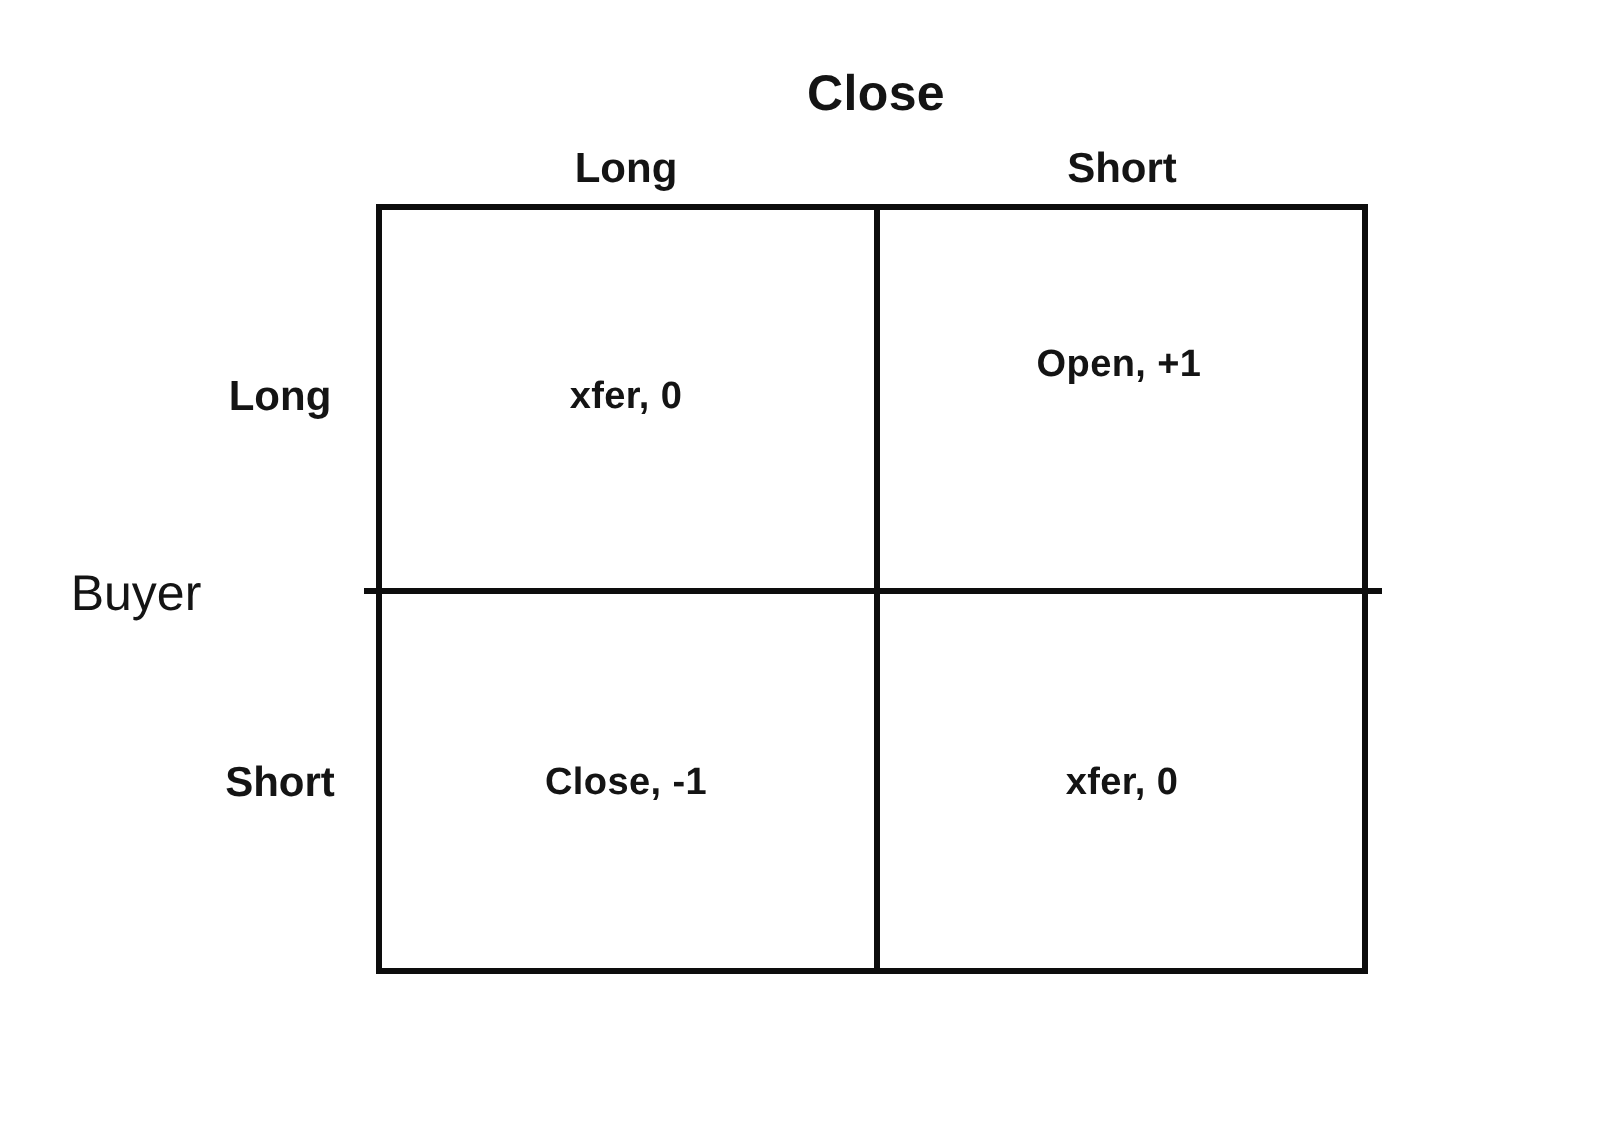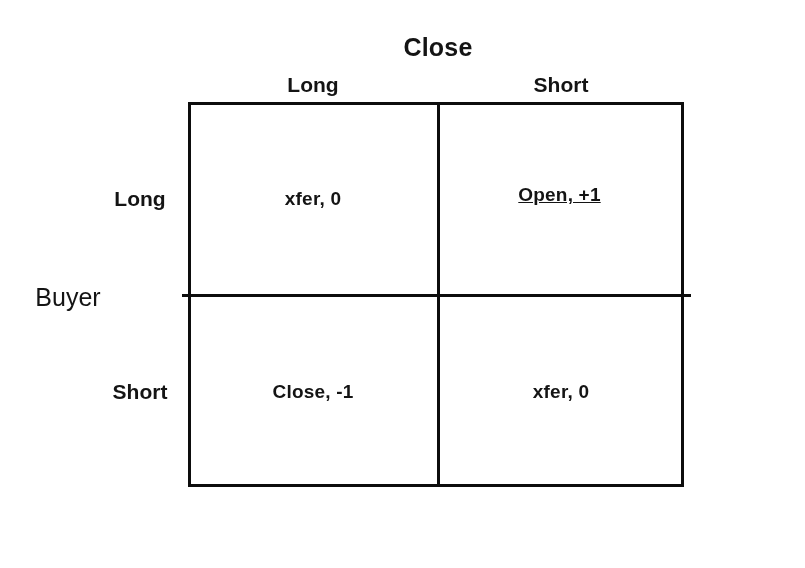--- a/index.html
+++ b/index.html
@@ -105,21 +105,21 @@
   .cell {
     position: absolute;
     display: flex;
     align-items: center;
     justify-content: center;
     font-size: 19px;
     font-weight: bold;
     letter-spacing: 0.2px;
   }
   .cell.r0c0 { left: 188px; top: 102px; width: 250px; height: 194px; }
-  .cell.r0c1 { left: 438px; top: 98px; width: 243px; height: 194px; text-decoration: underline; }
+  .cell.r0c1 { left: 438px; top: 86px; width: 243px; height: 194px; }
   .cell.r1c0 { left: 188px; top: 296px; width: 250px; height: 191px; }
   .cell.r1c1 { left: 438px; top: 296px; width: 246px; height: 191px; }
 </style>
 </head>
 <body>
 
 <div class="canvas">
 
   <div class="title">Close</div>
 

